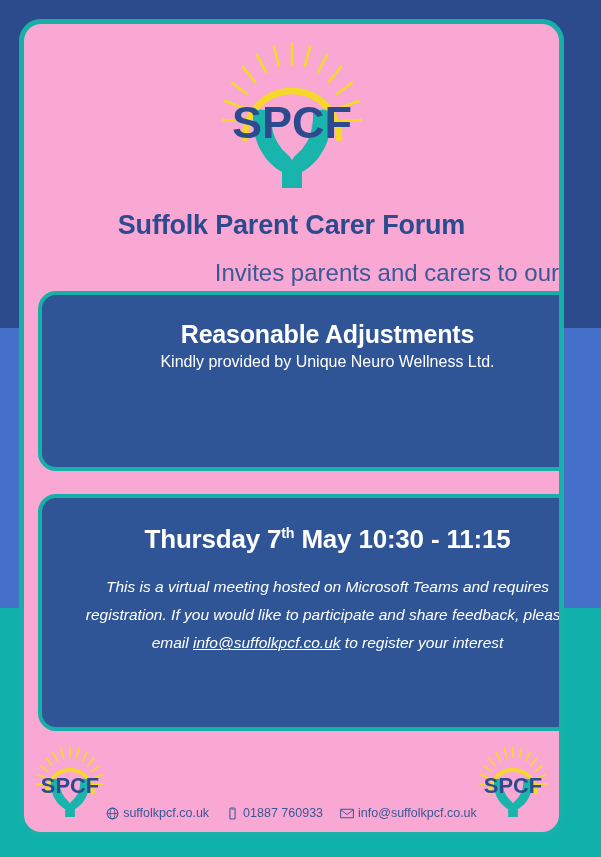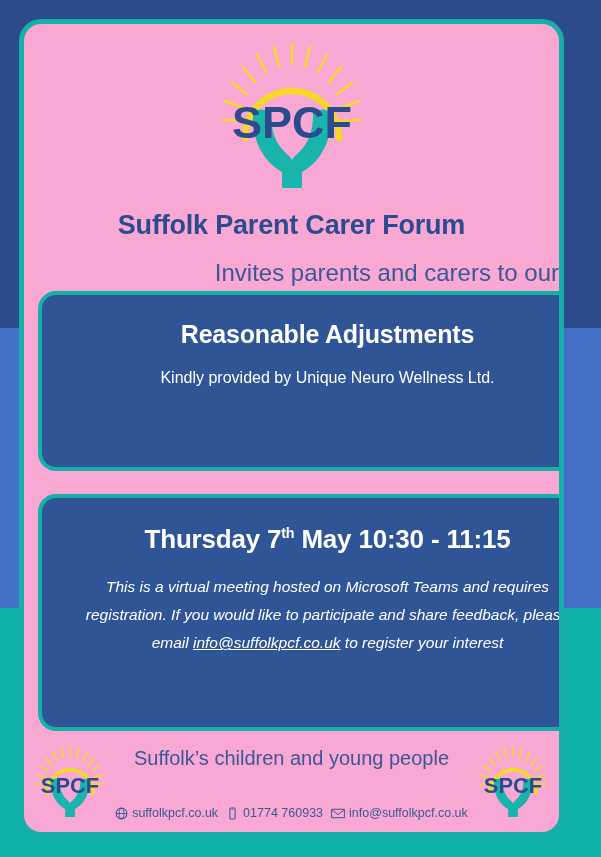--- a/index.html
+++ b/index.html
@@ -51,21 +51,21 @@
     text-align:center;
   }
   .panel-workshop { top:267px; height:180px; padding:22px 18px 0; }
   .panel-date     { top:470px; height:237px; padding:26px 24px 0; }
 
   .panel-title {
     font-size:25px; font-weight:bold; line-height:1.42;
     letter-spacing:-0.2px;
   }
   .panel-sub {
-    margin-top:16px; font-size:16px; font-weight:normal;
+    font-size:16px; font-weight:normal;
   }
   .date-line {
     font-size:26px; font-weight:bold; letter-spacing:-0.2px;
   }
   .date-line sup { font-size:0.55em; vertical-align:super; }
   .date-body {
     margin-top:18px; font-size:15.5px; line-height:1.82;font-style:italic;
   }
   .email-link { text-decoration:underline; color:#ffffff; }
 
@@ -78,21 +78,21 @@
   .footer-logo-right { right:8px; }
 
   .tagline {
     position:absolute; left:86px; right:86px; top:4px;
     text-align:center; color:#3a5894;
     font-size:20px; line-height:1.42;
   }
   .contact-row {
     position:absolute; left:0; right:0; top:66px;
     display:flex; justify-content:center; align-items:center;
-    gap:8px; color:#3a5894; font-size:12.5px;
+    gap:17px; color:#3a5894; font-size:12.5px;
   }
   .contact-item { display:flex; align-items:center; gap:4px; white-space:nowrap; }
   .contact-item svg { display:block; }
 </style>
 </head>
 <body>
 
 <div class="bg bg-navy"></div>
 <div class="bg bg-royal"></div>
 <div class="bg bg-teal"></div>
@@ -196,21 +196,20 @@
         <path d="M28 96 A47 47 0 0 1 122 96" fill="none" stroke="#f5d829" stroke-width="8" stroke-linecap="round"></path>
         <g fill="#19b5ad">
           <path d="M47 68 c-6 -2 -11 2 -11 9 c0 12 3 25 10 35 c5 8 12 14 19 18 l0 16 l11 0 l0 -22 c0 -5 -2 -9 -6 -12 c-8 -7 -13 -16 -15 -26 c-1 -5 -1 -11 -1 -15 c0 -2 -3 -3 -7 -3 Z"></path>
           <path d="M103 68 c6 -2 11 2 11 9 c0 12 -3 25 -10 35 c-5 8 -12 14 -19 18 l0 16 l-11 0 l0 -22 c0 -5 2 -9 6 -12 c8 -7 13 -16 15 -26 c1 -5 1 -11 1 -15 c0 -2 3 -3 7 -3 Z"></path>
         </g>
         <text x="75" y="96" text-anchor="middle" font-family="Liberation Sans, sans-serif" font-size="45" font-weight="bold" fill="#2c4b8e">SPCF</text>
       </svg>
     </div>
 
     <div class="tagline">
-      <div>Suffolk’s children and young people</div>
     </div>
 
     <div class="footer-logo footer-logo-right">
       <svg viewBox="0 0 150 148" width="76" height="72">
         <g stroke="#f5d829" stroke-width="3.4" stroke-linecap="round">
           <line x1="75" y1="2" x2="75" y2="22"></line>
           <line x1="57" y1="5" x2="62" y2="24"></line>
           <line x1="40" y1="13" x2="49" y2="30"></line>
           <line x1="26" y1="25" x2="38" y2="40"></line>
           <line x1="15" y1="41" x2="30" y2="52"></line>
@@ -241,21 +240,21 @@
           <line x1="1.4" y1="8" x2="14.6" y2="8" stroke="#3a5894" stroke-width="1.1"></line>
         </svg>
         <span>suffolkpcf.co.uk</span>
       </div>
 
       <div class="contact-item">
         <svg width="13" height="13" viewBox="0 0 16 16">
           <rect x="4.8" y="1.3" width="6.4" height="13.4" rx="1.2" fill="none" stroke="#3a5894" stroke-width="1.3"></rect>
           <line x1="6.8" y1="3" x2="9.2" y2="3" stroke="#3a5894" stroke-width="0.9"></line>
         </svg>
-        <span>01774 760933</span>
+        <span>01887 760933</span>
       </div>
 
       <div class="contact-item">
         <svg width="14" height="13" viewBox="0 0 18 14">
           <rect x="0.8" y="1.6" width="16.4" height="11" rx="0.9" fill="none" stroke="#3a5894" stroke-width="1.3"></rect>
           <polyline points="0.8,2.1 9,8.4 17.2,2.1" fill="none" stroke="#3a5894" stroke-width="1.2"></polyline>
         </svg>
         <span>info@suffolkpcf.co.uk</span>
       </div>
 

